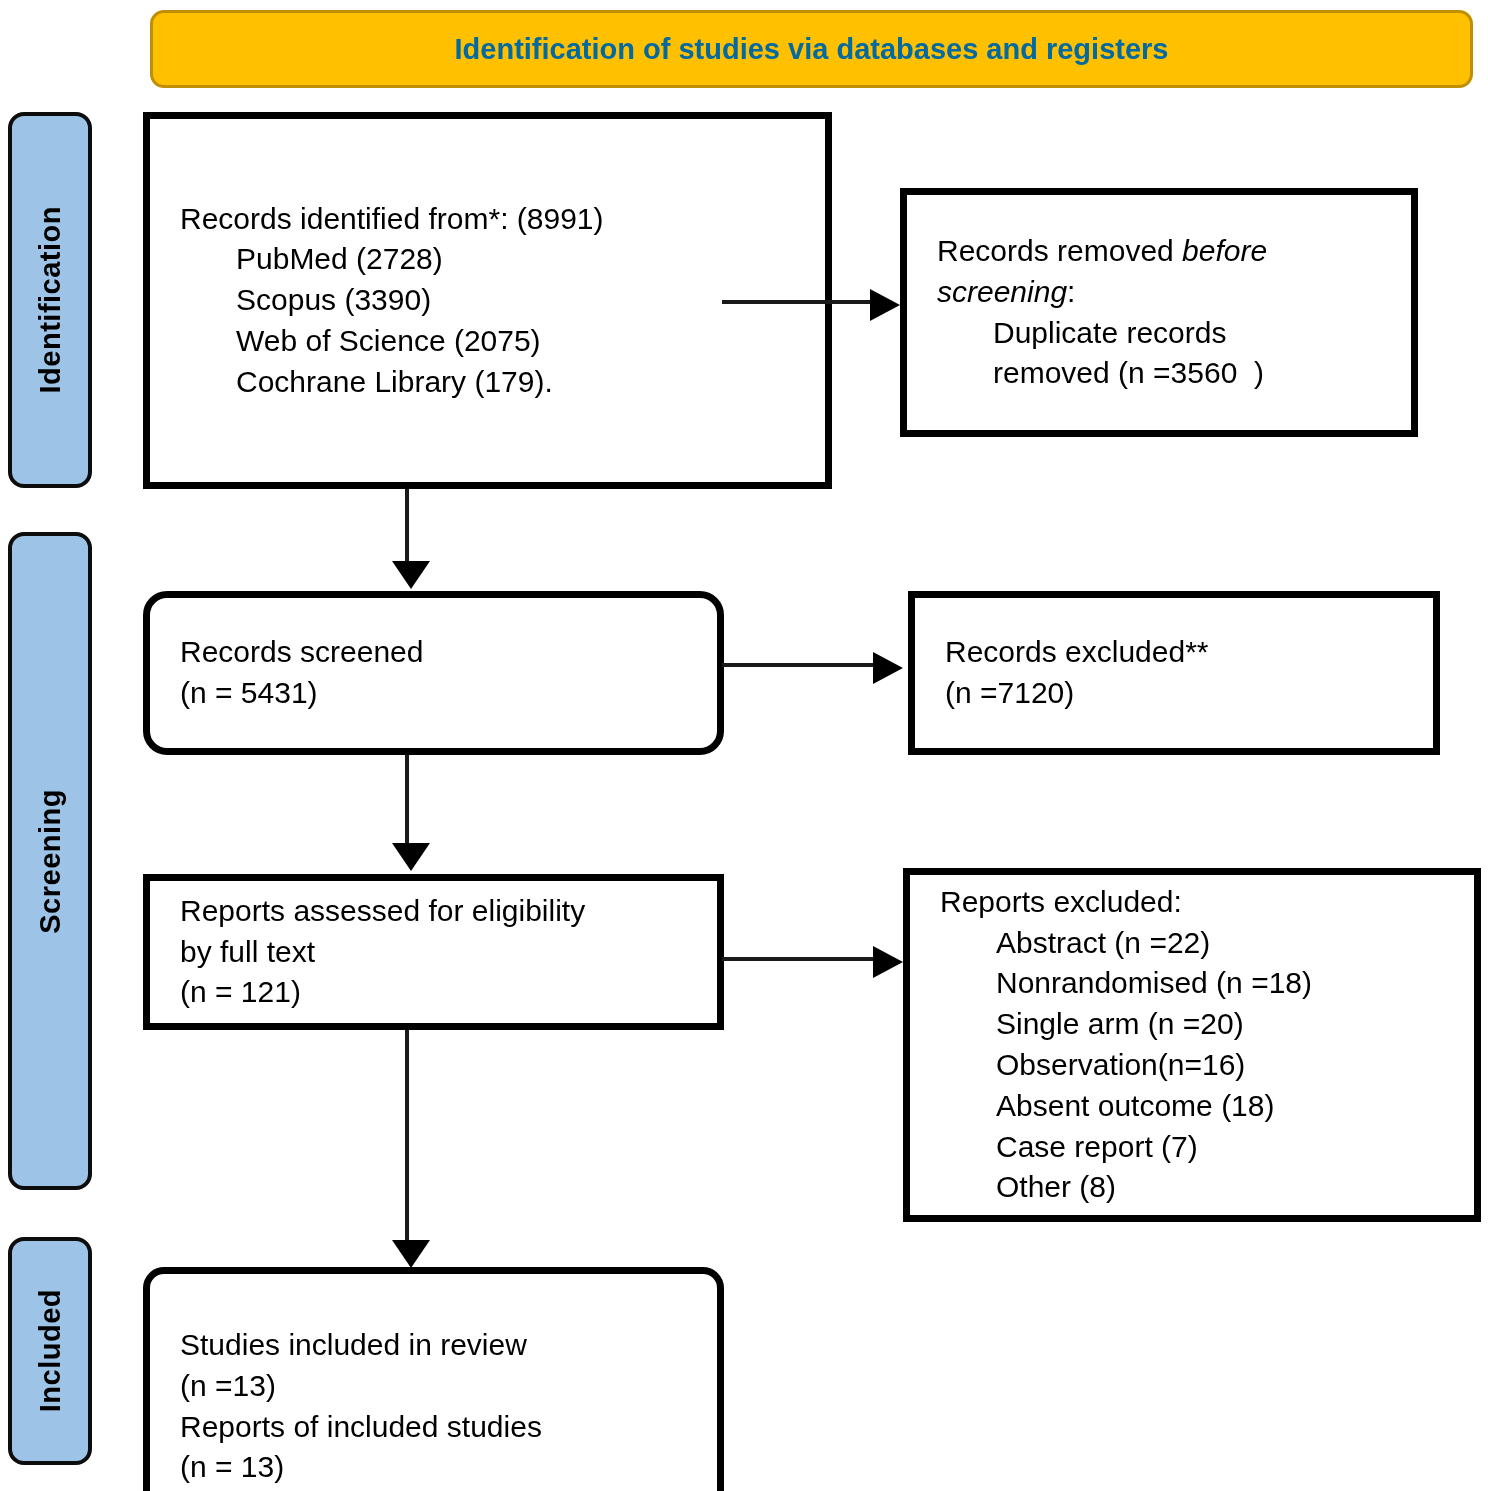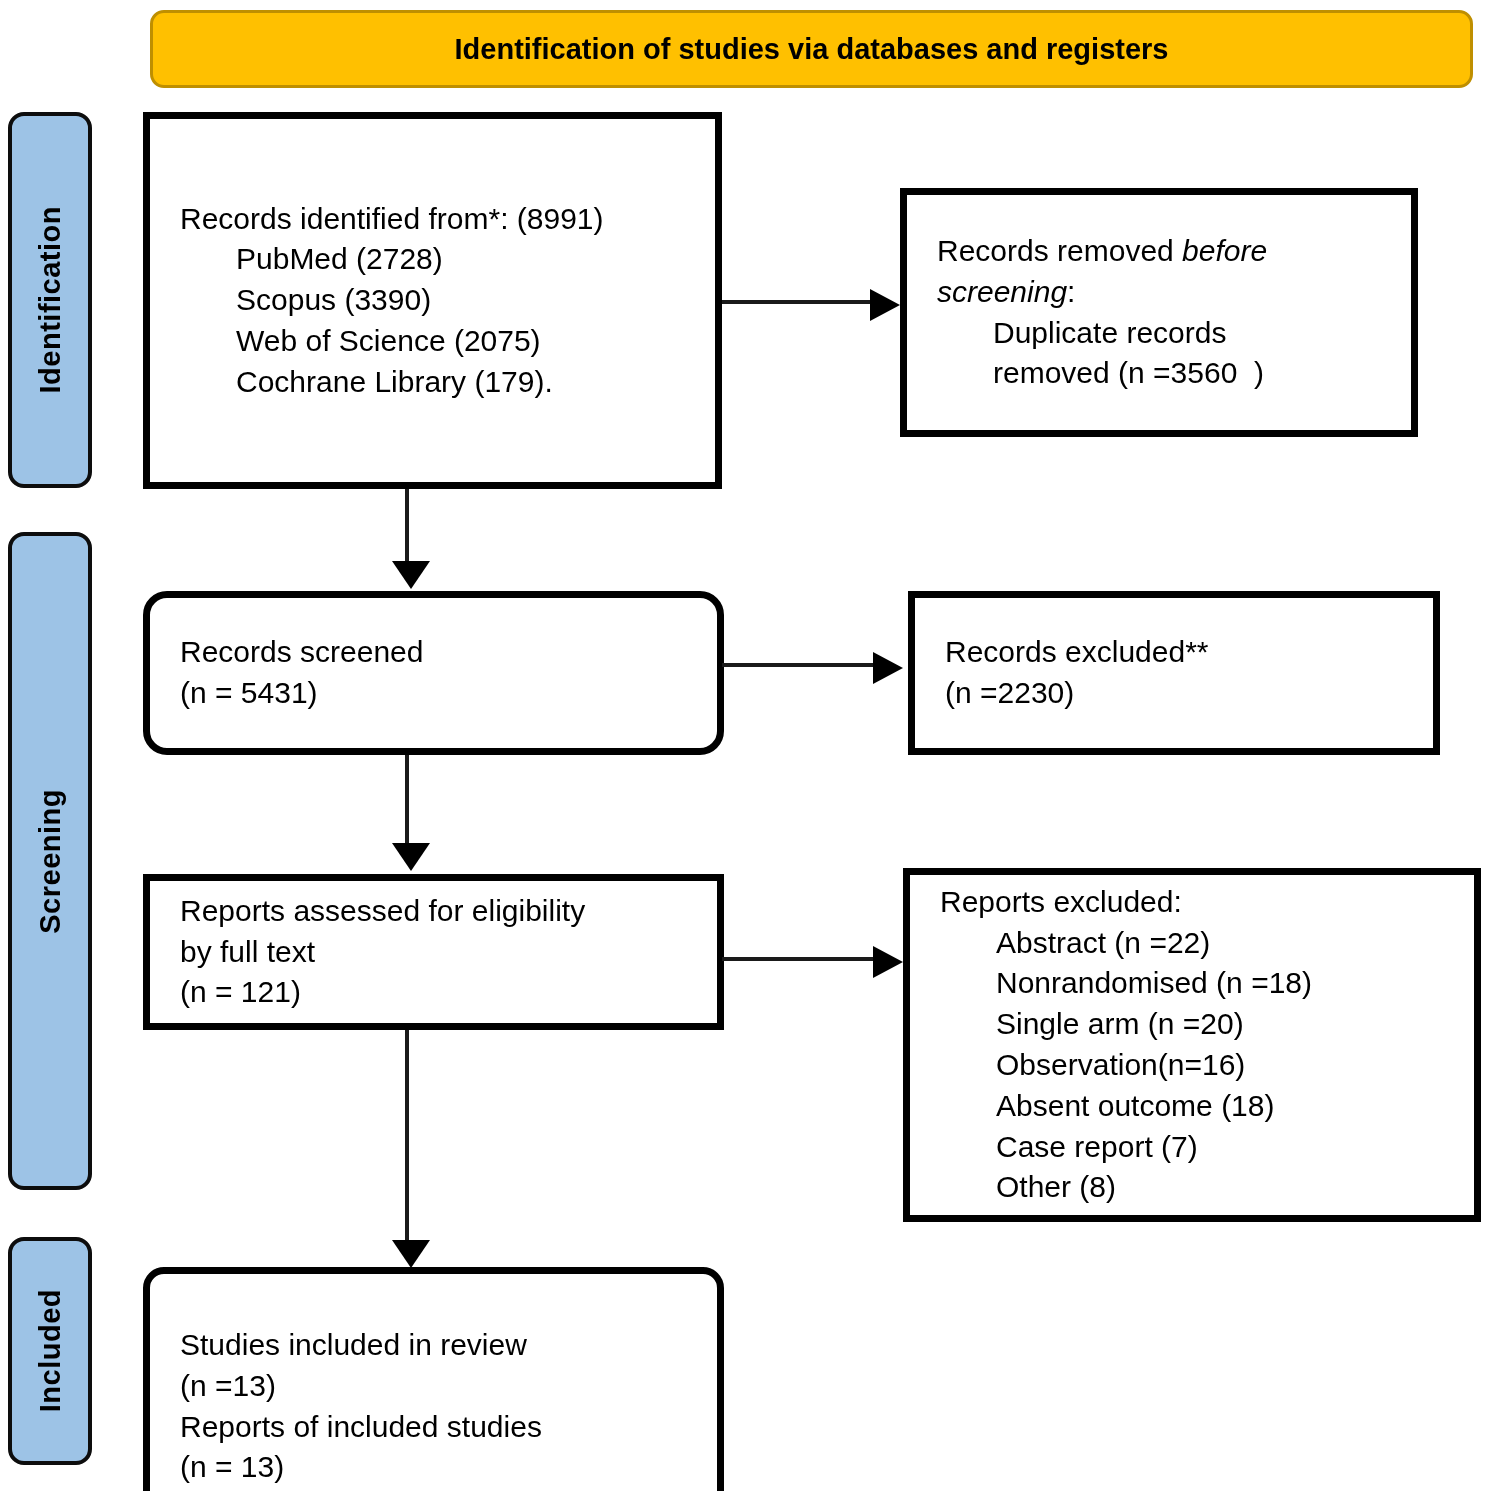--- a/index.html
+++ b/index.html
@@ -27,21 +27,21 @@
     border: 3px solid #BF8F00;
     border-radius: 14px;
     box-sizing: border-box;
     display: flex;
     align-items: center;
     justify-content: center;
   }
   .banner-title {
     font-size: 29px;
     font-weight: bold;
-    color: #000000;
+    color: #0369a1;
     letter-spacing: 0px;
     white-space: nowrap;
   }
 
   
   .phase {
     position: absolute;
     left: 8px;
     width: 84px;
     background: #9DC3E6;
@@ -82,21 +82,21 @@
   .line {
     font-size: 30px;
     line-height: 1.36;
     color: #000000;
     white-space: pre;
   }
   .line.indent { padding-left: 56px; }
   .line .ital { font-style: italic; }
 
   
-  #box-records-identified  { left: 143px;  top: 112px;  width: 579px; height: 377px; justify-content: flex-end; }
+  #box-records-identified  { left: 143px;  top: 112px;  width: 689px; height: 377px; justify-content: flex-end; }
   #box-records-removed     { left: 900px;  top: 188px;  width: 518px; height: 249px; }
   #box-records-screened    { left: 143px;  top: 591px;  width: 581px; height: 164px; border-radius: 24px; }
   #box-records-excluded    { left: 908px;  top: 591px;  width: 532px; height: 164px; }
   #box-reports-assessed    { left: 143px;  top: 874px;  width: 581px; height: 156px; }
   #box-reports-excluded    { left: 903px;  top: 868px;  width: 578px; height: 354px; }
   #box-studies-included    { left: 143px;  top: 1267px; width: 581px; height: 279px; border-radius: 21px; }
 
   #box-records-identified .box-inner,
   #box-records-removed .box-inner,
   #box-reports-excluded .box-inner { padding-left: 30px; }
@@ -184,21 +184,21 @@
   <div class="box" id="box-records-screened">
     <div class="box-inner">
       <div class="line">Records screened</div>
       <div class="line">(n = 5431)</div>
     </div>
   </div>
 
   <div class="box" id="box-records-excluded">
     <div class="box-inner">
       <div class="line">Records excluded**</div>
-      <div class="line">(n =2230)</div>
+      <div class="line">(n =7120)</div>
     </div>
   </div>
 
   <div class="box" id="box-reports-assessed">
     <div class="box-inner">
       <div class="line">Reports assessed for eligibility</div>
       <div class="line">by full text</div>
       <div class="line">(n = 121)</div>
     </div>
   </div>

